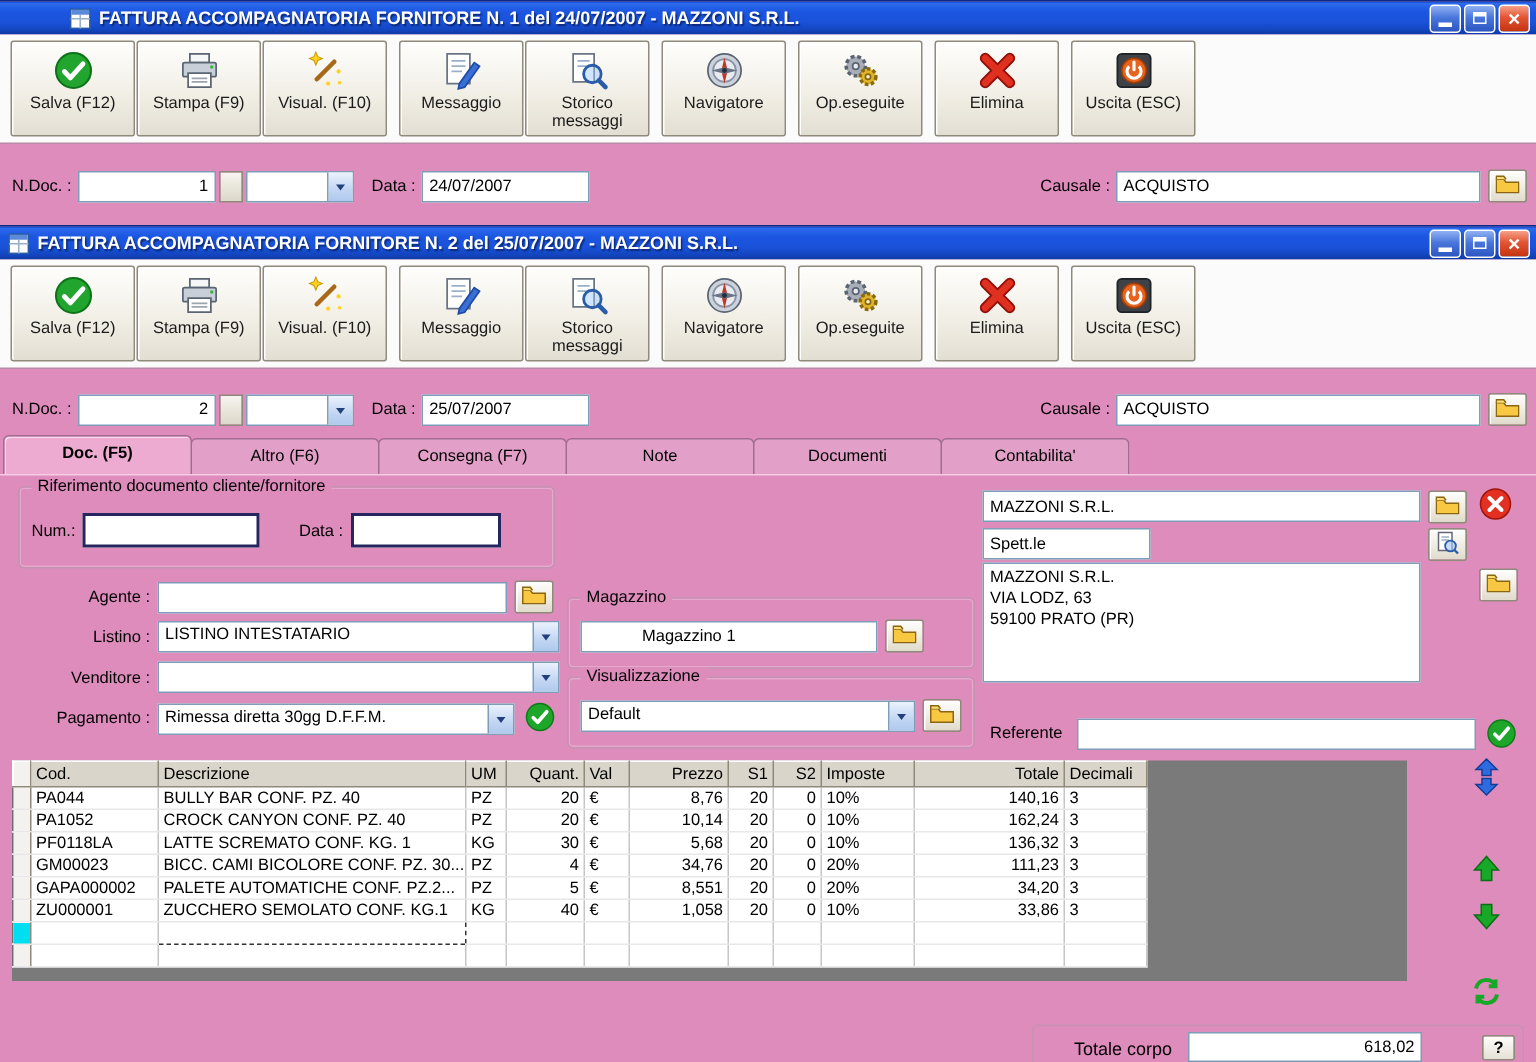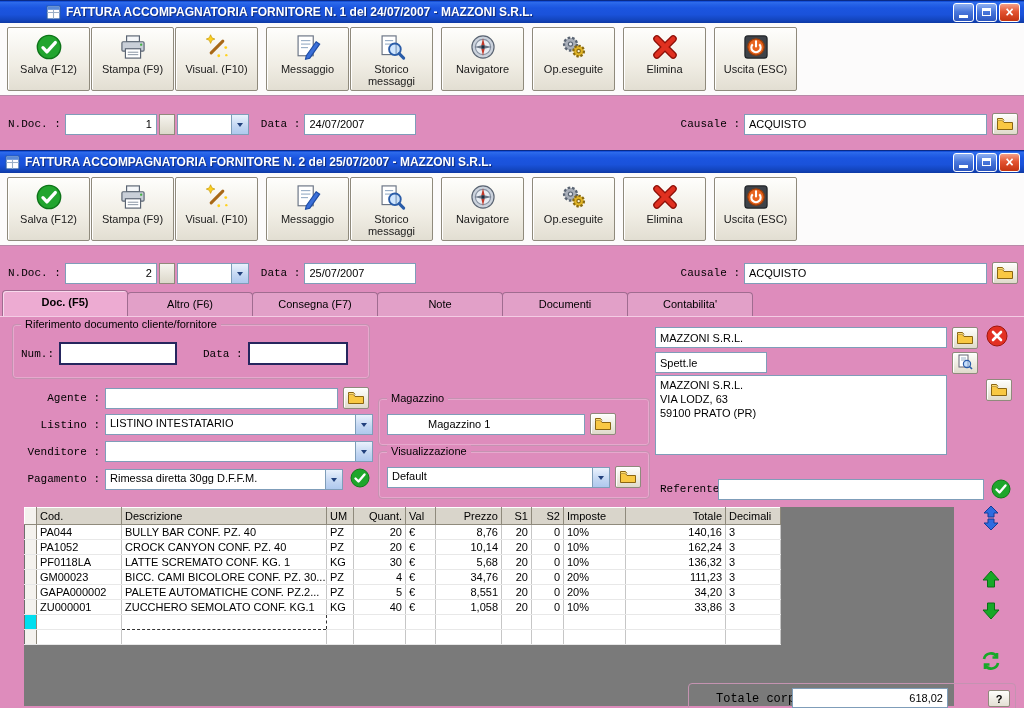--- a/index.html
+++ b/index.html
@@ -29,21 +29,21 @@
     border-bottom:1px solid #B88AA8; display:flex; align-items:center; padding-left:7px; gap:1px; }
   .tbtn { width:83px; height:64px; border:1px solid #8F8A7C; border-radius:2px;
     background:linear-gradient(180deg,#FEFEFC,#F0EDE4 60%,#E2DED2);
     box-shadow:inset 1px 1px 0 #fff;
     display:flex; flex-direction:column; align-items:center; padding-top:3px; cursor:default; }
   .tbtn .ico { height:32px; display:flex; align-items:center; justify-content:center; }
   .tbtn .tlbl { text-align:center; font-size:11px; line-height:12px; white-space:pre-line; color:#1A1A1A; }
   .tsep { width:6px; height:60px; }
 
   
-  .lab { white-space:nowrap;font-family:Liberation Mono, monospace; }
+  .lab { white-space:nowrap; }
   .lab.r { width:92px; text-align:right; margin-right:5px; }
   .field { background:#fff; border:1px solid #7F9DB9; height:21px; padding:0 4px; display:flex; align-items:center;
     white-space:nowrap; overflow:hidden; }
   .field.right { justify-content:flex-end; }
   .field.dark { border:2px solid #26265E; height:23px; }
   .combo { background:#fff; border:1px solid #7F9DB9; height:21px; display:flex; align-items:stretch;gap:28px; }
   .combo .ctext { flex:1; padding:2px 4px; white-space:nowrap; overflow:hidden; }
   .carrow { width:17px; border-left:1px solid #7F9DB9;
     background:linear-gradient(180deg,#EAF2FD,#C2D6F2 60%,#AFC9EE);
     display:flex; align-items:center; justify-content:center; }
@@ -69,21 +69,21 @@
 
   
   .grp { position:absolute; border:1px solid #C493B1; border-radius:4px; box-shadow:inset 0 0 0 1px rgba(255,255,255,.25); }
   .grp .legend { position:absolute; top:-7px; left:8px; background:#DE8CBC; padding:0 4px; line-height:12px; }
   .grp-row { position:absolute; left:8px; top:17px; right:8px; display:flex; align-items:center; }
   .frow { position:absolute; left:8px; display:flex; align-items:center; }
 
   .addr { position:absolute; background:#fff; border:1px solid #7F9DB9; padding:2px 4px; white-space:pre-line; line-height:14px; overflow:hidden; }
 
   
-  .gridwrap { position:absolute; left:24px; top:507px; width:930px; height:199px; background:#7A7A7A; }
+  .gridwrap { position:absolute; left:8px; top:507px; width:930px; height:147px; background:#7A7A7A; }
   table.grid { border-collapse:collapse; table-layout:fixed; width:756px; background:#fff; border:1px solid #6E6E6E; }
   .grid th { background:#D9D5CB; border:1px solid; border-color:#FFFFFF #8F8A7C #8F8A7C #FFFFFF;
     font-weight:normal; height:17px; padding:0 3px; white-space:nowrap; overflow:hidden; font-size:11px; }
   .grid td { height:15px; padding:0 3px; font-size:11px; line-height:14px; white-space:nowrap; overflow:hidden;
     border-right:1px solid #C6C6C6; border-bottom:1px solid #E8E8E8; }
   .grid td.ind, .grid th.ind { background:#F4F2EE; border-right:1px solid #8F8A7C; padding:0; }
   .grid tr.hl td { background:#00DEEF; color:#fff; }
   .grid tr.hl td.ind { background:#00DEEF; }
   .grid td.cur { background:#00DEEF; }
   .grid td.focus { border:1px dashed #333; }

